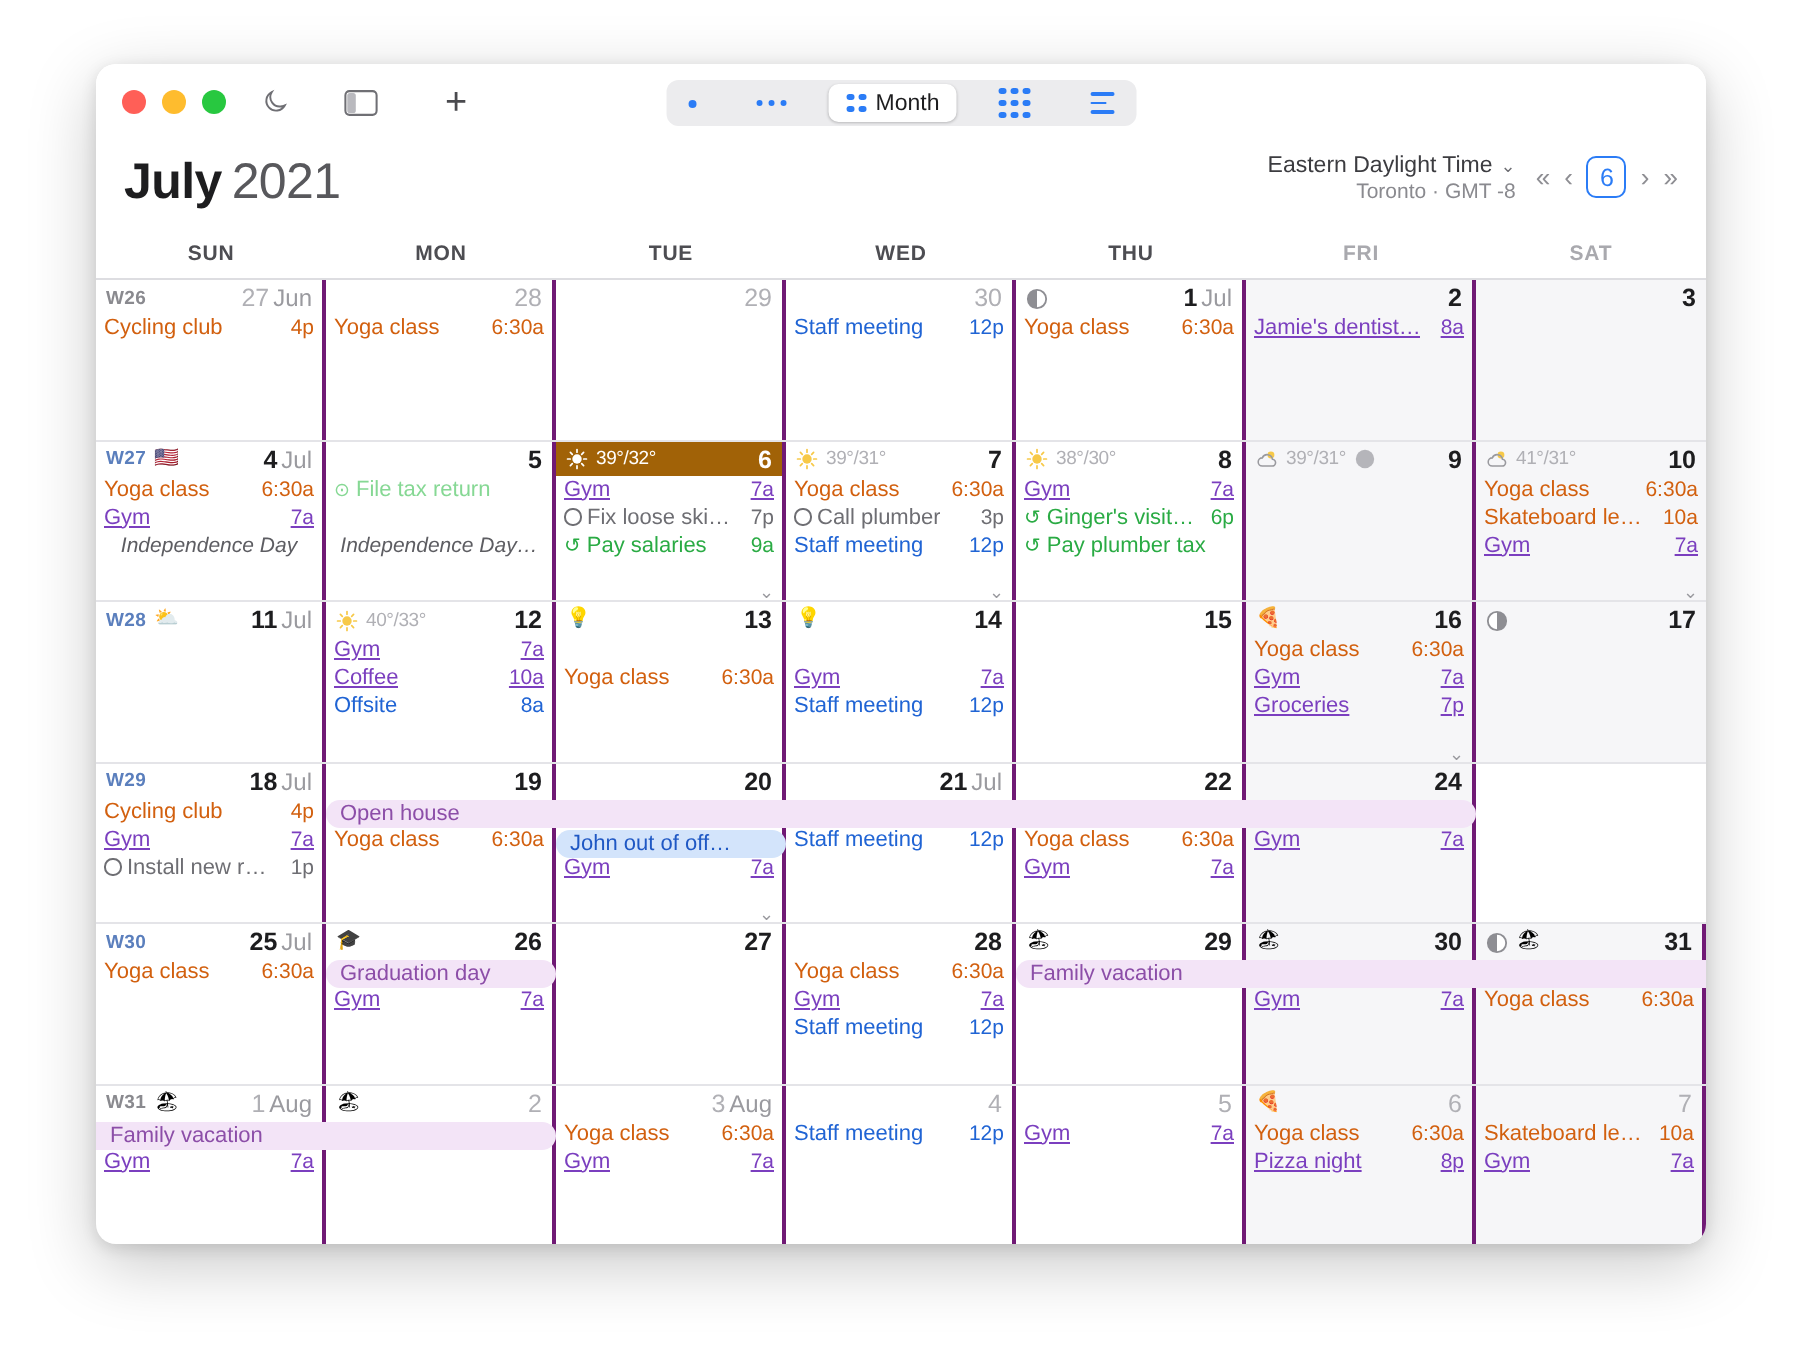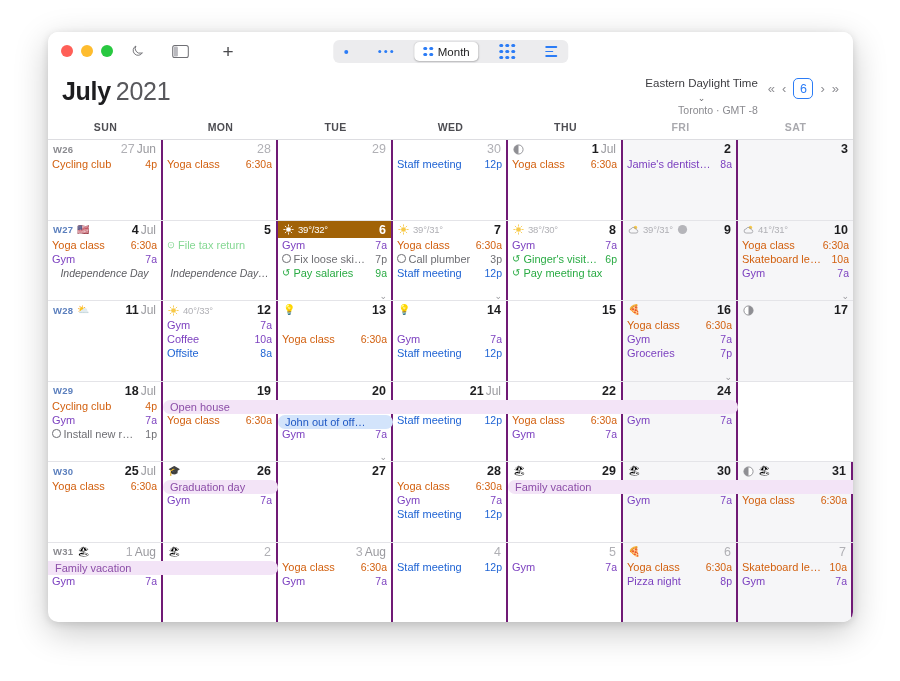--- a/index.html
+++ b/index.html
@@ -91,21 +91,21 @@
     flex: 0 0 48px; position: relative;
     padding: 4px 14px 0 14px;
     display: flex; align-items: flex-start;
   }
   .title { font-size: 25px; letter-spacing: -0.3px; line-height: 34px; }
   .title .mon { font-weight: 700; color: #1d1d1f; }
   .title .yr { font-weight: 400; color: #58585c; margin-left: 5px; }
 
   .tz-nav { margin-left: auto; display: flex; align-items: flex-start; gap: 10px; padding-top: 3px; }
   .tz { text-align: right; }
-  .tz .l1 { font-size: 11.5px; color: #3c3c40; display: flex; align-items: center; gap: 4px; justify-content: flex-start; flex-direction: column;}
+  .tz .l1 { font-size: 11.5px; color: #3c3c40; display: flex; align-items: center; gap: 4px; justify-content: flex-start;}
   .tz .l2 { font-size: 10.5px; color: #8a8a8f; margin-top: 1px; }
   .chev-s { font-size: 9px; color: #6d6d72; }
   .navgrp { display: flex; align-items: center; gap: 7px; padding-top: 1px; }
   .nav-btn { font-size: 13px; color: #8e8e93; line-height: 1; }
   .today-box {
     min-width: 20px; height: 21px; padding: 0 5px;
     border: 1.2px solid #2b7cf6; border-radius: 5px;
     color: #2b7cf6; font-size: 12.5px; font-weight: 500;
     display: flex; align-items: center; justify-content: center;
   }
@@ -157,21 +157,21 @@
 
   .evts { padding: 0 4px; }
   .ev {
     height: 14px; display: flex; align-items: center;
     font-size: 11px; white-space: nowrap; overflow: hidden;
     gap: 3px;
   }
   .ev .nm { overflow: hidden; text-overflow: ellipsis; }
   .ev .tm { margin-left: auto; padding-left: 4px; font-size: 10.5px; }
   .c-orange { color: #d2600f; }
-  .c-purple { color: #7b3fbf; }
+  .c-purple { color: #7b3fbf; text-decoration: underline; }
   .c-blue   { color: #2064d4; }
   .c-green  { color: #2aab44; }
   .c-greenl { color: #86d894; }
   .c-gray   { color: #6e6e73; }
   .ev.holiday { font-style: italic; color: #5d5d62; justify-content: center; font-size: 10.5px; }
   .ev.holiday .nm { text-align: center; }
 
   .task-circle {
     width: 8.5px; height: 8.5px; border: 1.2px solid #6e6e73;
     border-radius: 50%; flex: 0 0 auto; display: inline-block;
@@ -498,21 +498,21 @@
                 <span class="nm">Gym</span>
                 <span class="tm">7a</span>
               </div>
               <div class="ev c-green">
                 <span class="rep c-green">↺</span>
                 <span class="nm">Ginger's visit…</span>
                 <span class="tm">6p</span>
               </div>
               <div class="ev c-green">
                 <span class="rep c-green">↺</span>
-                <span class="nm">Pay meeting tax</span>
+                <span class="nm">Pay plumber tax</span>
               </div>
             </div>
           </div>
           <div class="cell weekend">
             <div class="chead">
               <svg width="11" height="11" viewBox="0 0 14 14">
                 <circle cx="9.5" cy="4.5" r="2.2" fill="#f7c948"></circle>
                 <path d="M4 11.5 a2.6 2.6 0 0 1 0-5.2 3.4 3.4 0 0 1 6.5 .9 2.1 2.1 0 0 1 -.4 4.3 z" fill="none" stroke="#9a9a9f" stroke-width="1"></path>
               </svg>
               <span class="wthr">39°/31°</span>

